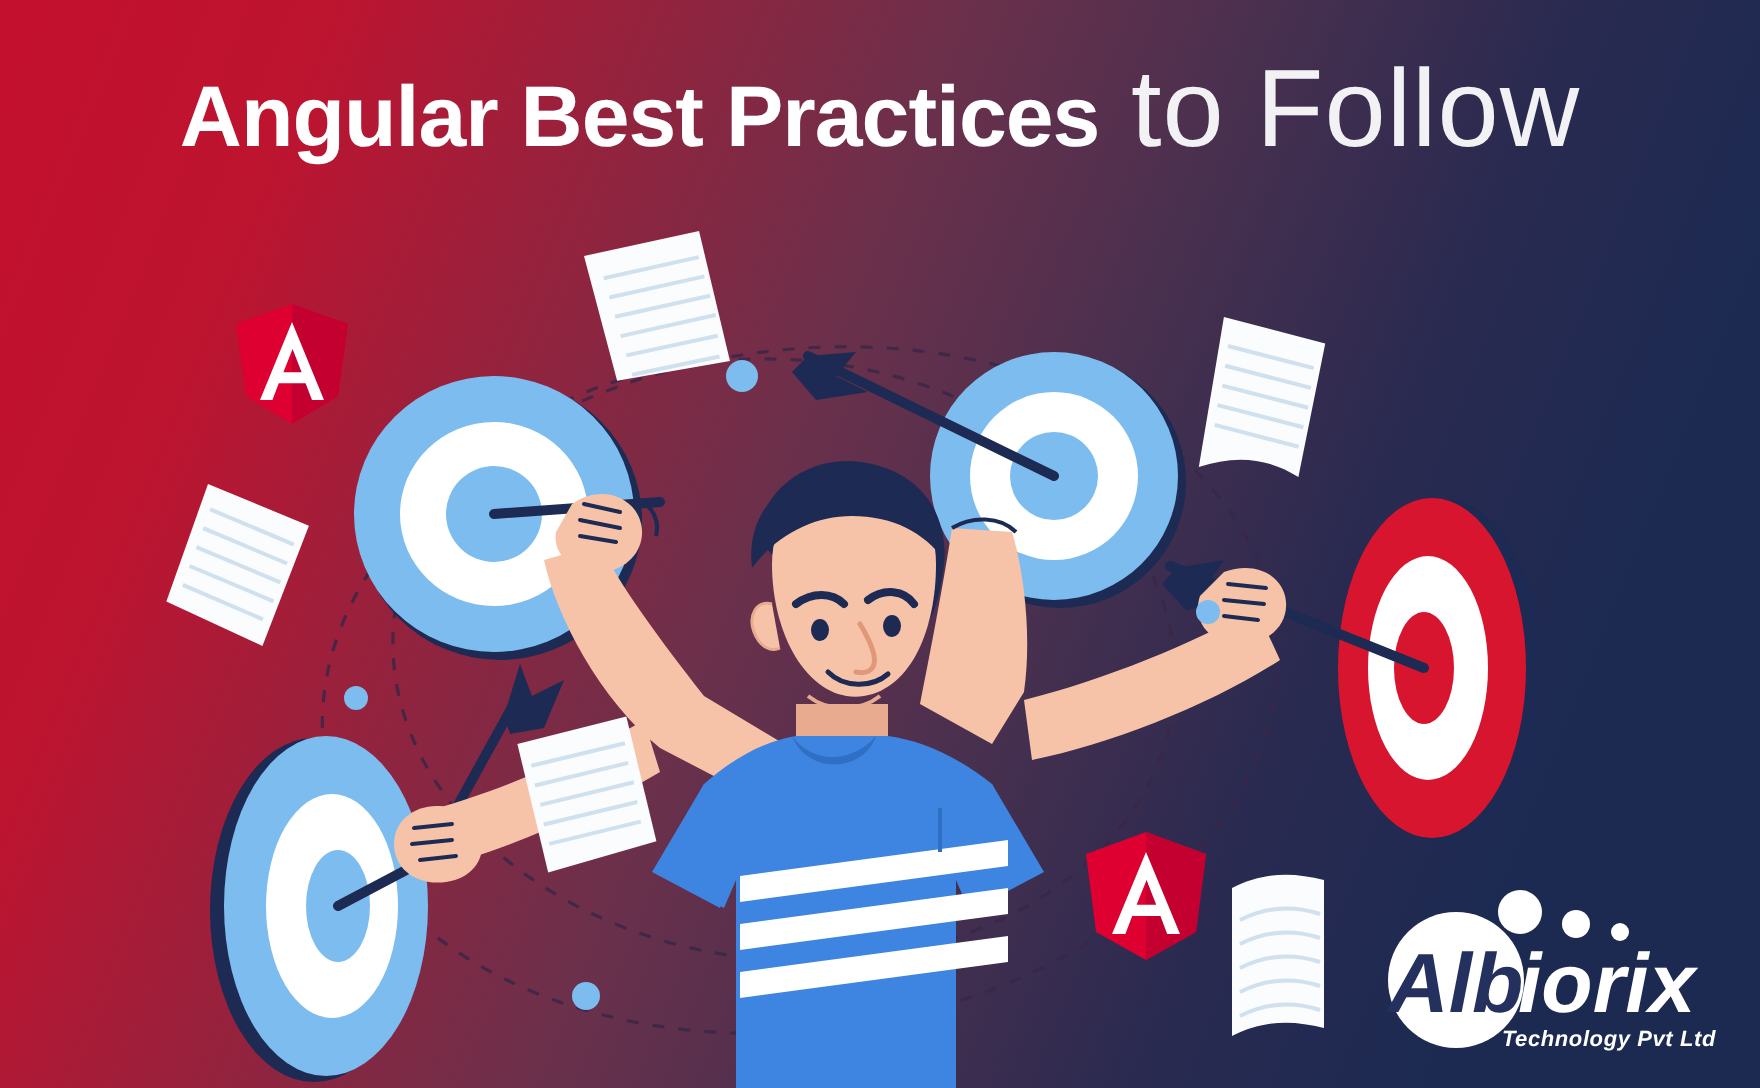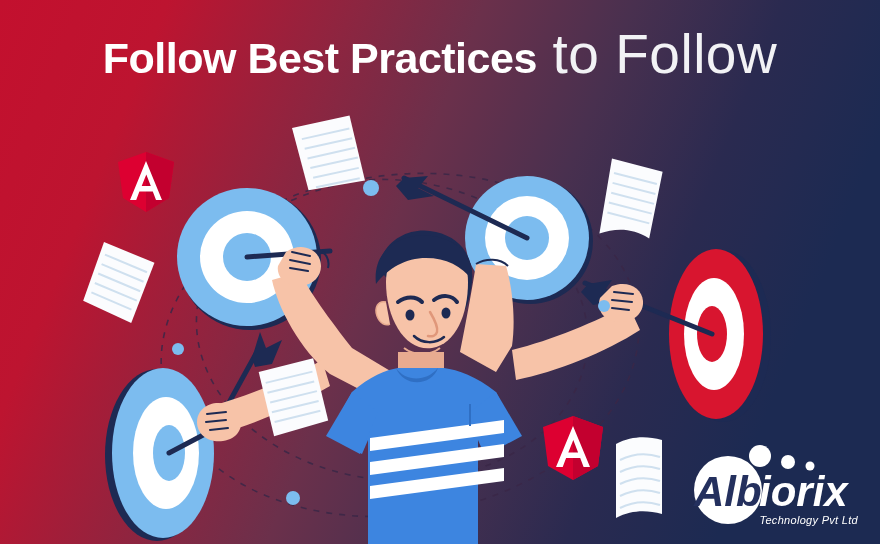--- a/index.html
+++ b/index.html
@@ -17,21 +17,21 @@
     font-size:43px;font-weight:700;color:#ffffff;letter-spacing:-0.5px;
   }
   #title .light{
     font-size:55px;font-weight:300;color:#f2f2f5;letter-spacing:0.5px;
   }
   .art{position:absolute;left:0;top:0;width:880px;height:544px;}
   
   #logo{position:absolute;right:16px;bottom:14px;z-index:50;width:200px;height:90px;}
   #logo .lg-sub{
     position:absolute;right:6px;bottom:4px;color:#ffffff;font-size:11px;
-    font-weight:400;font-style:italic;letter-spacing:0.3px;
+    font-weight:700;font-style:italic;letter-spacing:0.3px;
   }
 </style>
 </head>
 <body>
 
 <div id="stage">
 
   <svg class="art" viewBox="0 0 880 544">
     <defs>
       <clipPath id="stageClip">
@@ -248,21 +248,21 @@
       <g fill="#7cbcef">
         <circle cx="371" cy="188" r="8"></circle>
         <circle cx="178" cy="349" r="6"></circle>
         <circle cx="293" cy="498" r="7"></circle>
         <circle cx="604" cy="306" r="6"></circle>
       </g>
     </g>
   </svg>
 
   <div id="title">
-    <span class="bold">Follow Best Practices</span><span class="light"> to Follow</span>
+    <span class="bold">Angular Best Practices</span><span class="light"> to Follow</span>
   </div>
 
   <div id="logo">
     <svg viewBox="0 0 200 90" width="200" height="90">
 
       <g fill="#ffffff">
         <circle cx="96" cy="16" r="11"></circle>
         <circle cx="124" cy="22" r="7"></circle>
         <circle cx="146" cy="26" r="4.5"></circle>
       </g>

